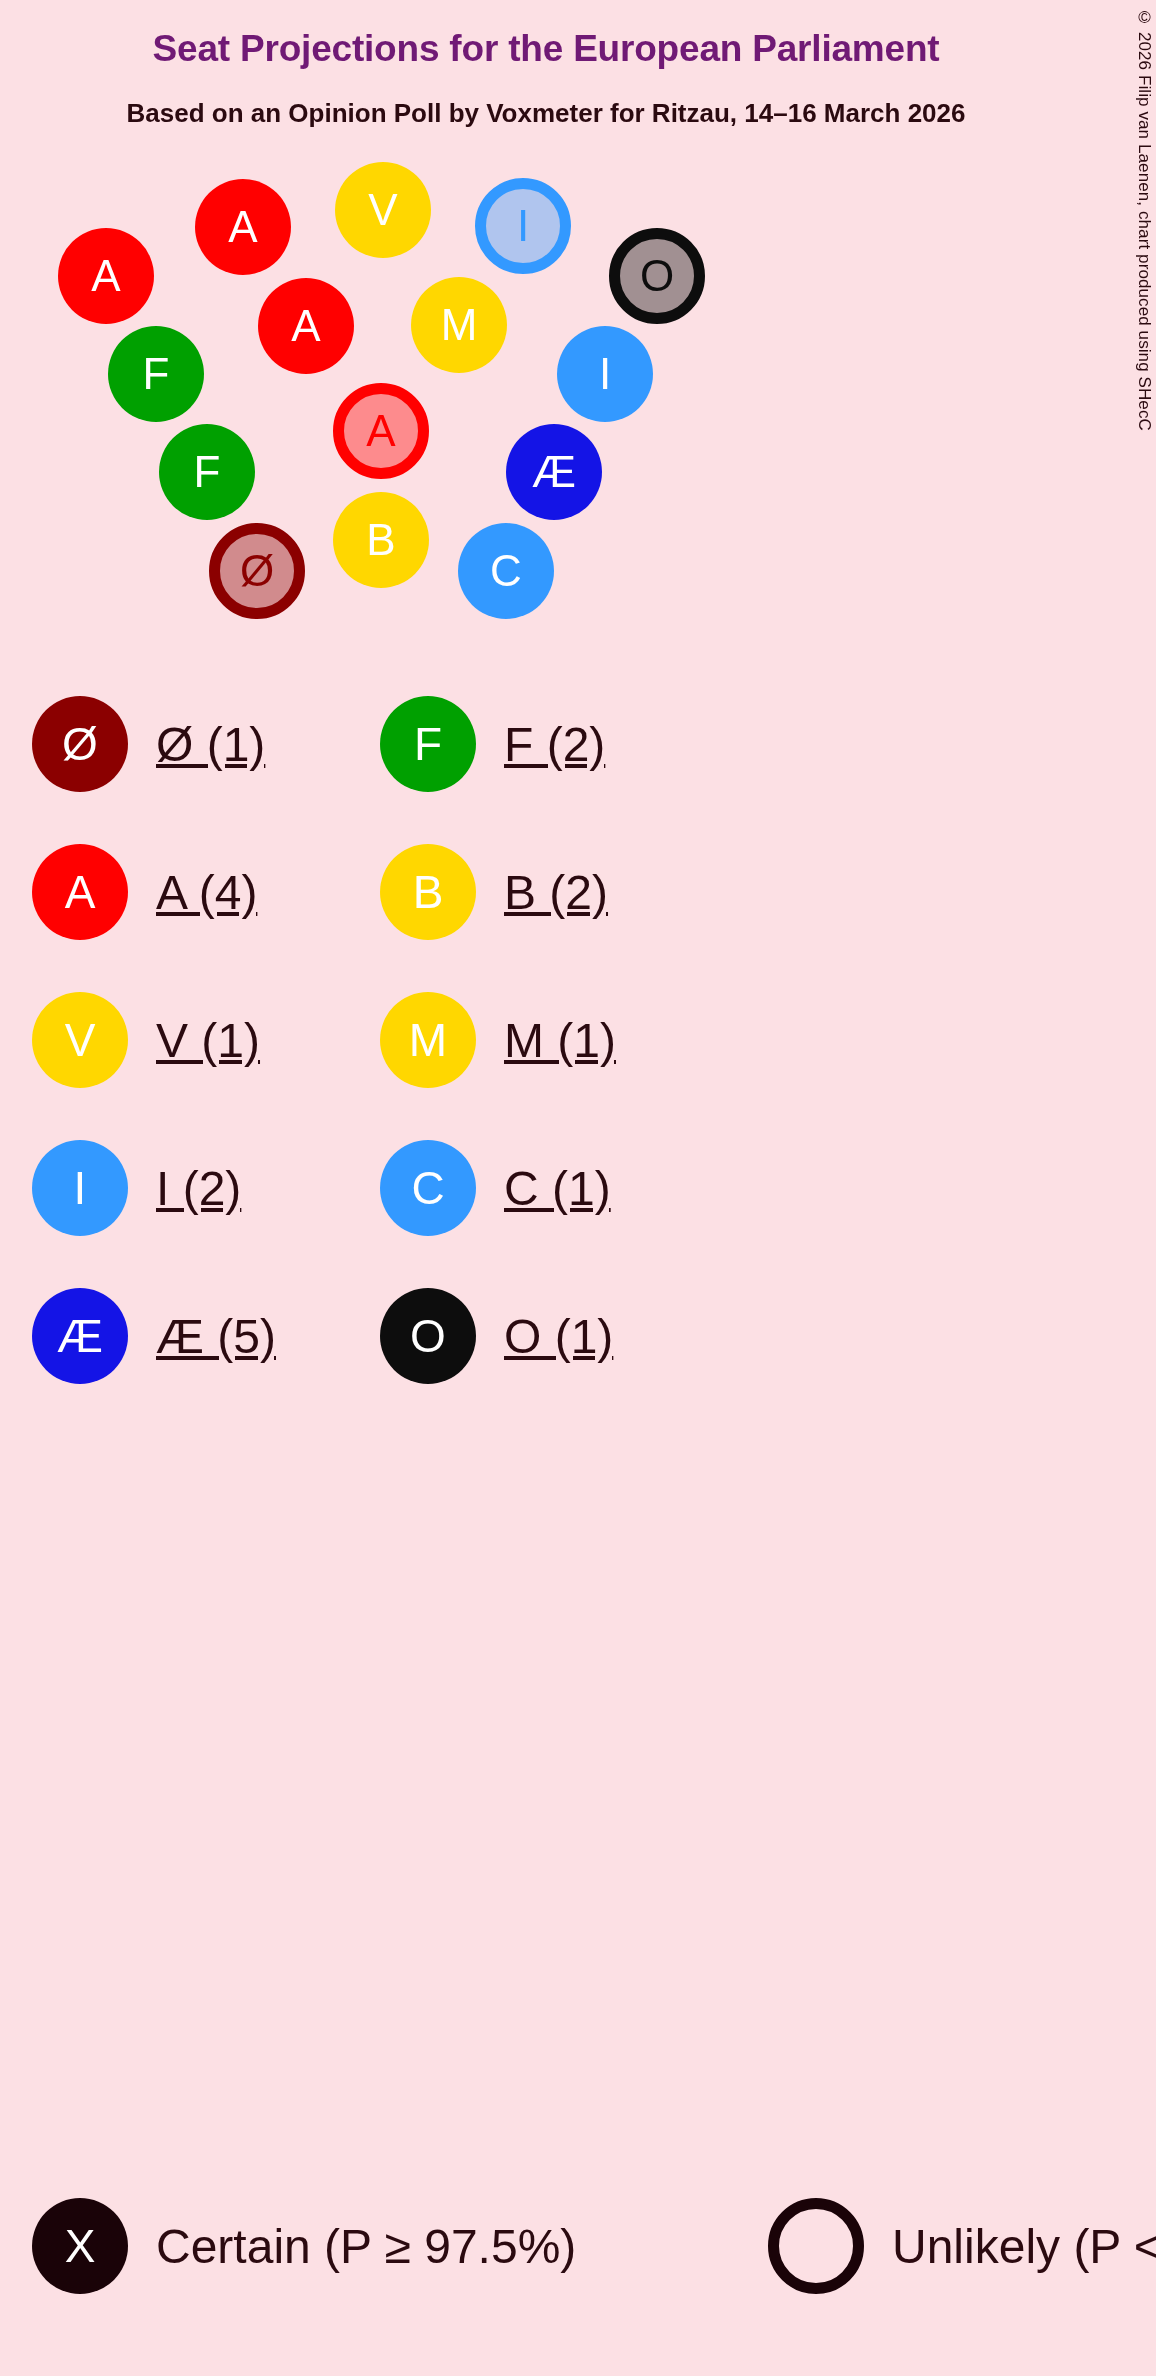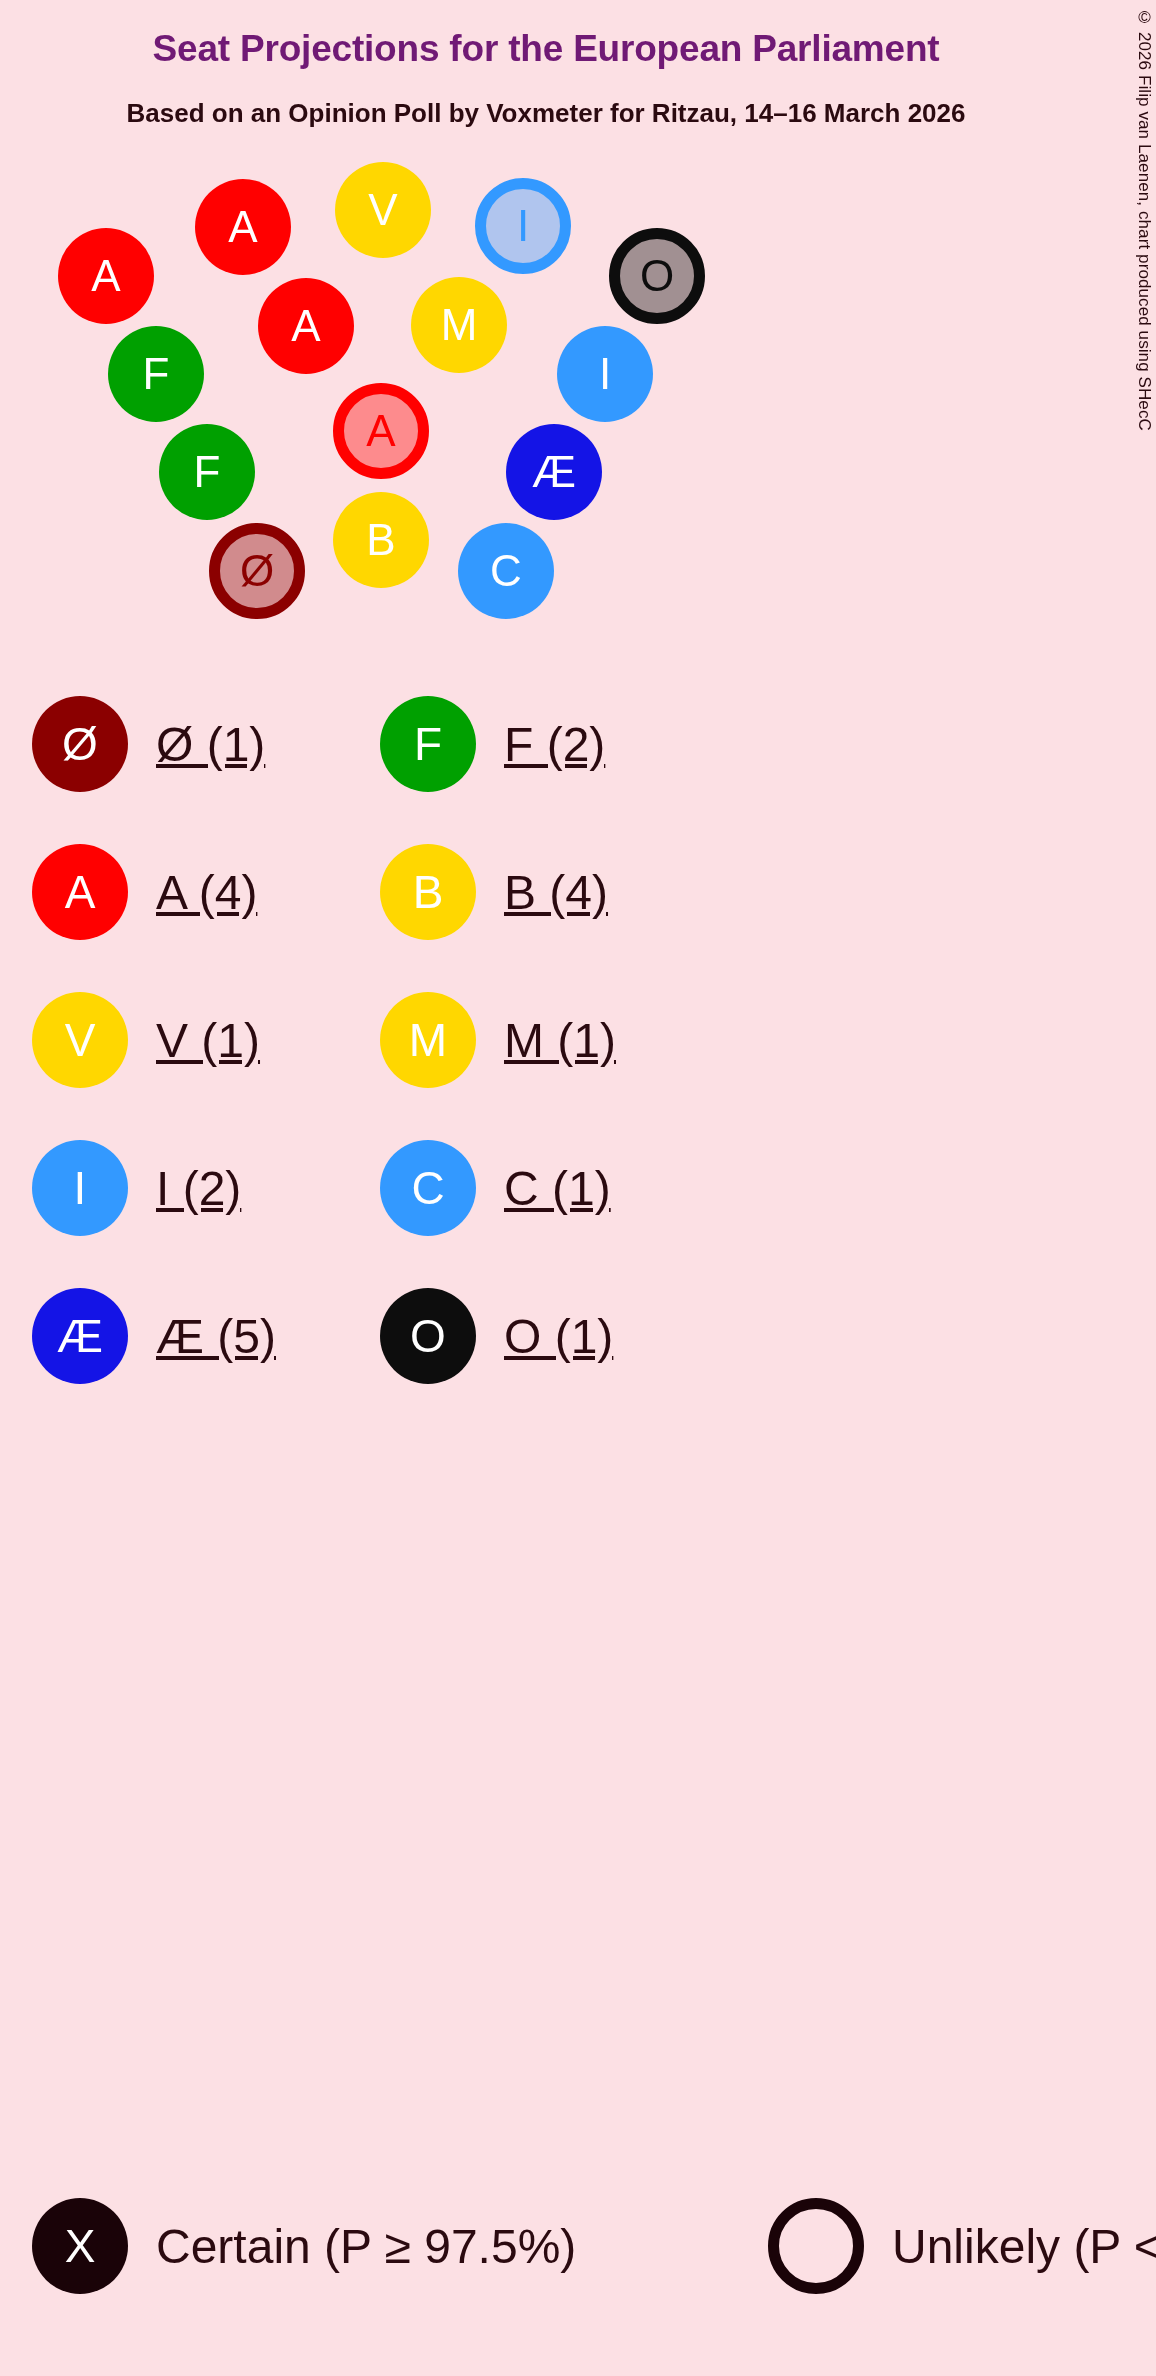--- a/index.html
+++ b/index.html
@@ -223,21 +223,21 @@
       <div class="legend-row" style="left: 380px; top: 14px;">
         <div class="legend-swatch" style="background: rgb(0, 160, 0);">F</div>
         <div class="legend-label">F (2)</div>
       </div>
       <div class="legend-row" style="left: 32px; top: 162px;">
         <div class="legend-swatch" style="background: rgb(255, 0, 0);">A</div>
         <div class="legend-label">A (4)</div>
       </div>
       <div class="legend-row" style="left: 380px; top: 162px;">
         <div class="legend-swatch" style="background: rgb(255, 215, 0);">B</div>
-        <div class="legend-label">B (4)</div>
+        <div class="legend-label">B (2)</div>
       </div>
       <div class="legend-row" style="left: 32px; top: 310px;">
         <div class="legend-swatch" style="background: rgb(255, 215, 0);">V</div>
         <div class="legend-label">V (1)</div>
       </div>
       <div class="legend-row" style="left: 380px; top: 310px;">
         <div class="legend-swatch" style="background: rgb(255, 215, 0);">M</div>
         <div class="legend-label">M (1)</div>
       </div>
       <div class="legend-row" style="left: 32px; top: 458px;">

